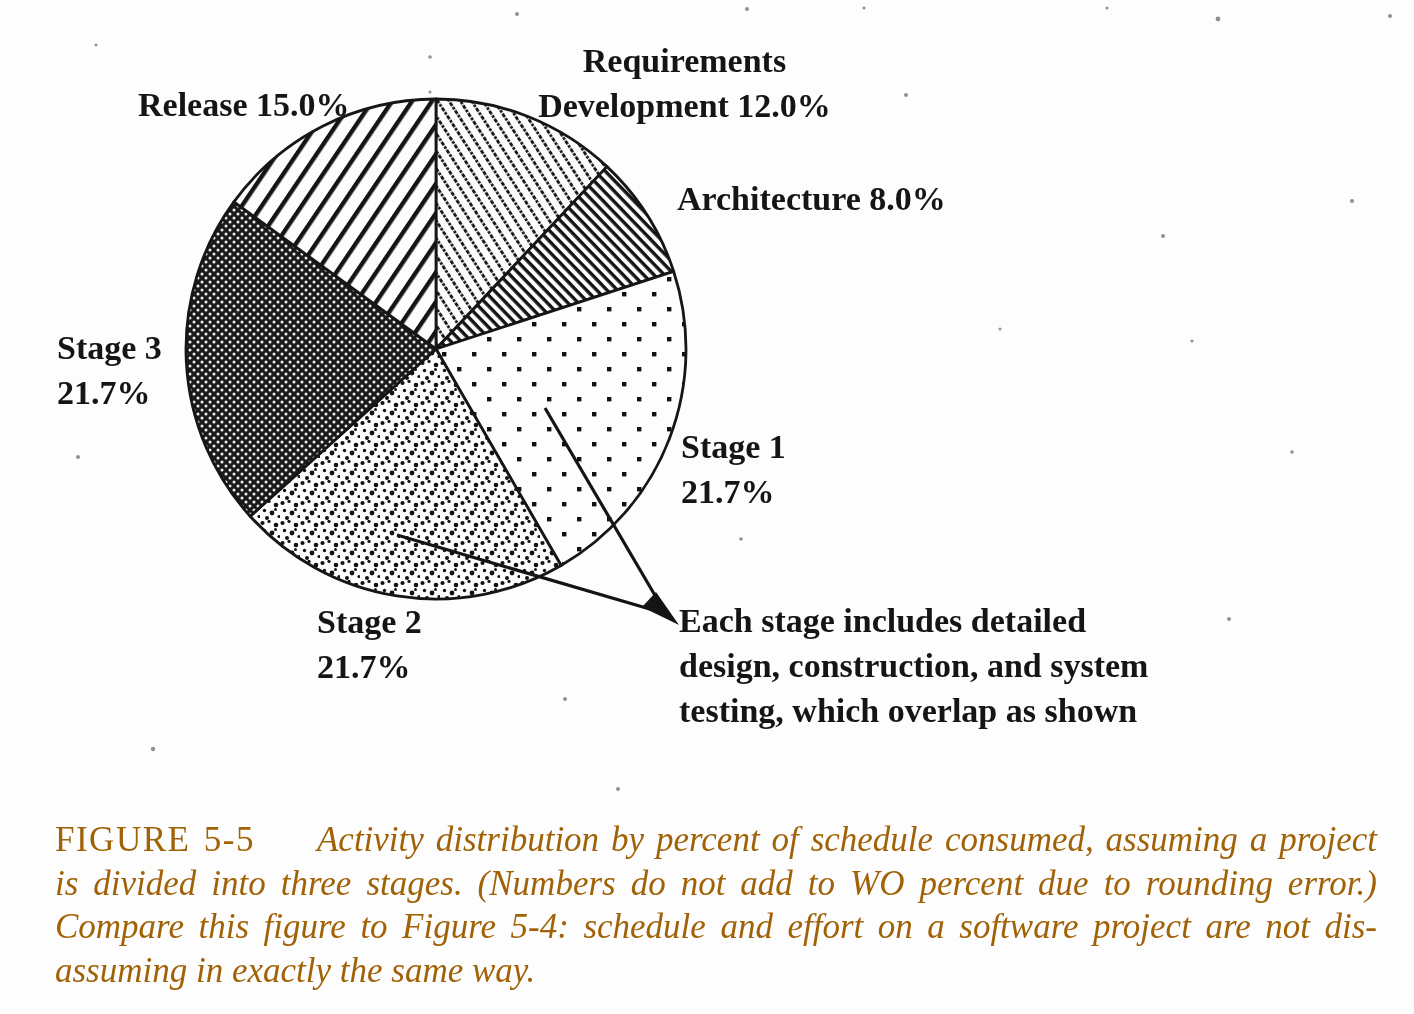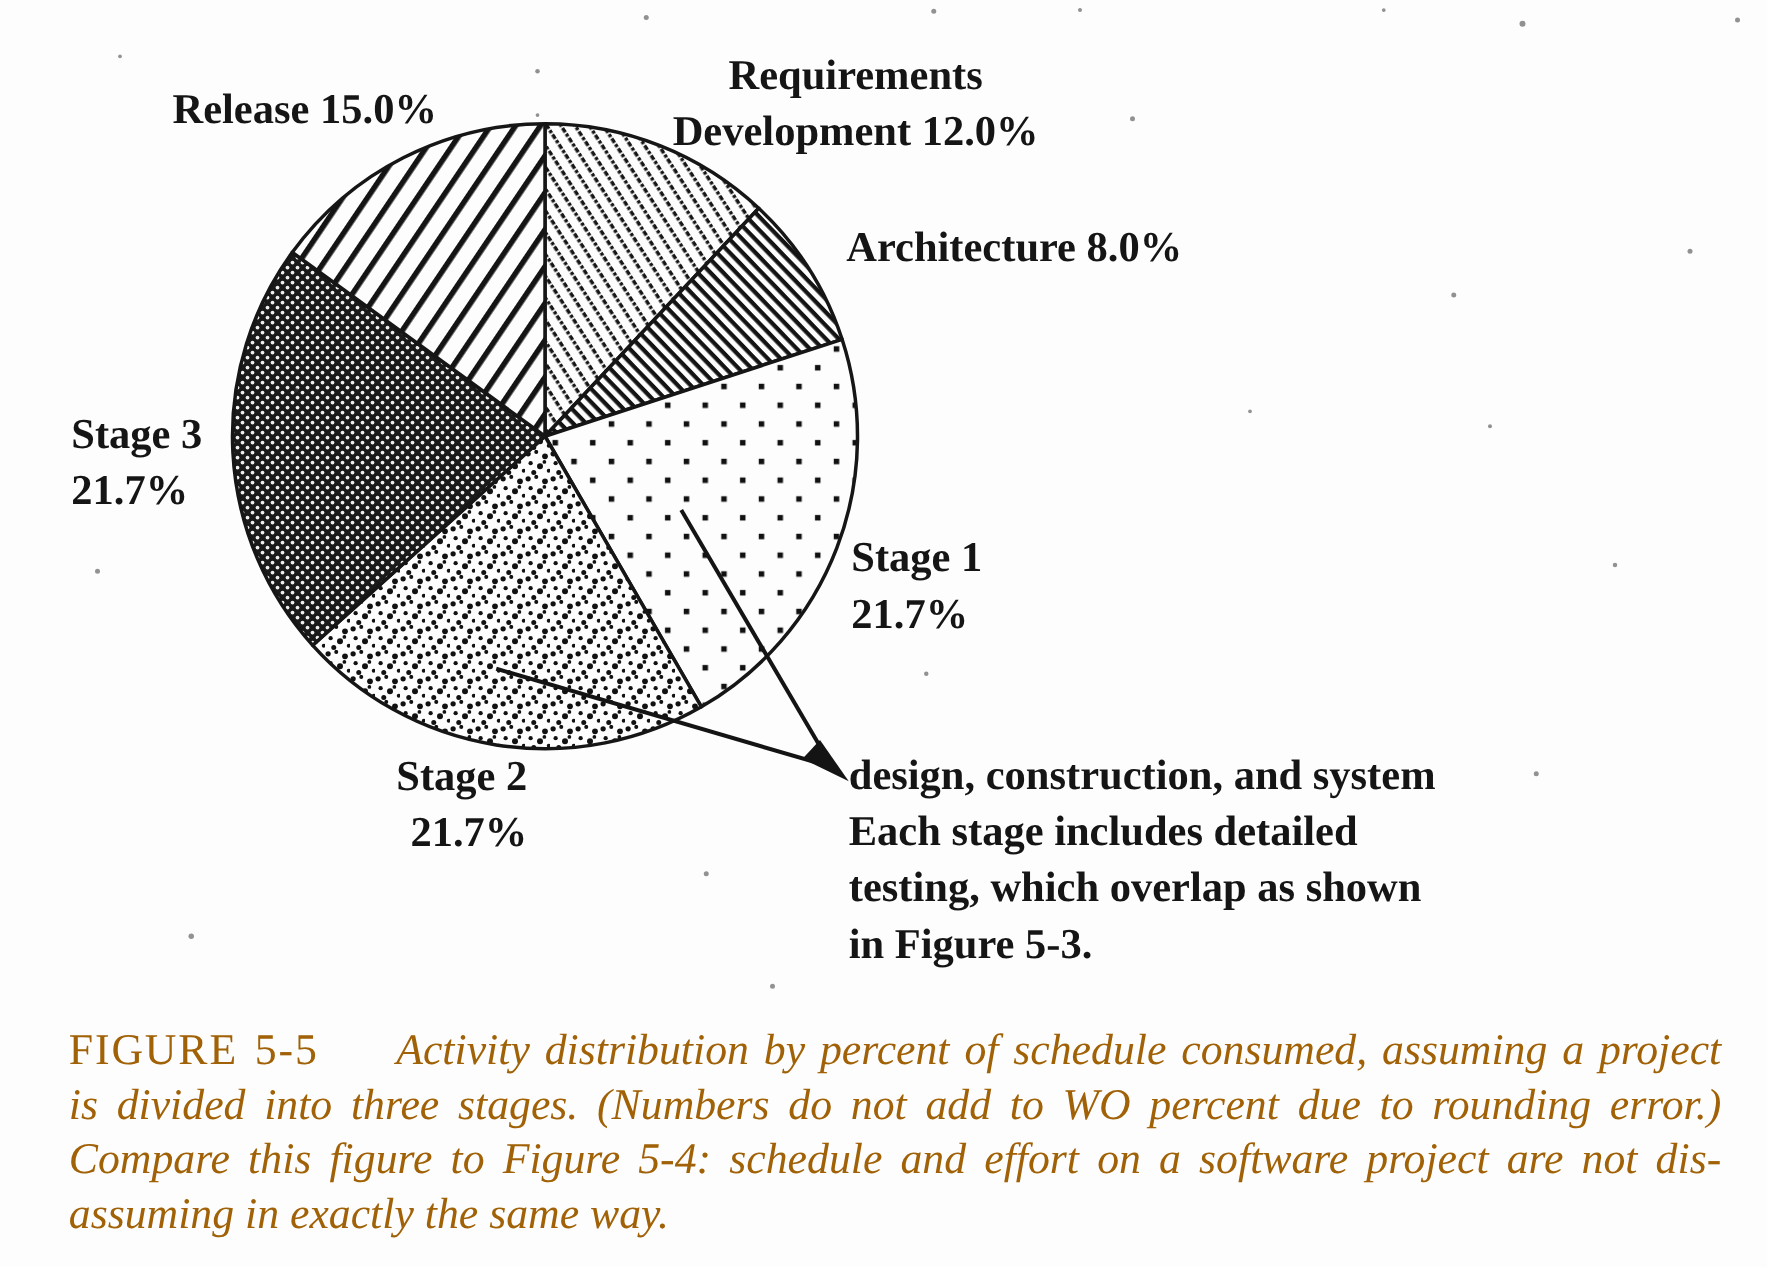--- a/index.html
+++ b/index.html
@@ -129,48 +129,47 @@
       <circle cx="1390" cy="16" r="2"></circle>
         <circle cx="1107" cy="8" r="1.5"></circle>
     </g>
   </svg>
 
   <div class="pie-label centered" style="left:512px;top:38px;width:345px;">
     <div>Requirements</div>
     <div>Development 12.0%</div>
   </div>
 
-  <div class="pie-label" style="left:138px;top:65px;">
+  <div class="pie-label" style="left:138px;top:82px;">
     <div>Release 15.0%</div>
   </div>
 
   <div class="pie-label" style="left:677px;top:176px;">
     <div>Architecture 8.0%</div>
   </div>
 
   <div class="pie-label" style="left:57px;top:325px;">
     <div>Stage 3</div>
     <div>21.7%</div>
   </div>
 
   <div class="pie-label" style="left:681px;top:424px;">
     <div>Stage 1</div>
     <div>21.7%</div>
   </div>
 
-  <div class="pie-label" style="left:317px;top:599px;text-align:right;">
+  <div class="pie-label" style="left:317px;top:599px;">
     <div>Stage 2</div>
     <div>21.7%</div>
   </div>
 
   <div class="annotation">
+    <div>Each stage includes detailed</div>
     <div>design, construction, and system</div>
-    <div>Each stage includes detailed</div>
     <div>testing, which overlap as shown</div>
-    <div>in Figure 5-3.</div>
   </div>
 
   <div class="caption">
     <div class="cap-line">
       <span class="cap-label">FIGURE 5-5</span><span>Activity distribution by percent of schedule consumed, assuming a project</span>
     </div>
     <div class="cap-line">is divided into three stages. (Numbers do not add to WO percent due to rounding error.)</div>
     <div class="cap-line">Compare this figure to Figure 5-4: schedule and effort on a software project are not dis-</div>
     <div class="cap-line last">assuming in exactly the same way.</div>
   </div>

